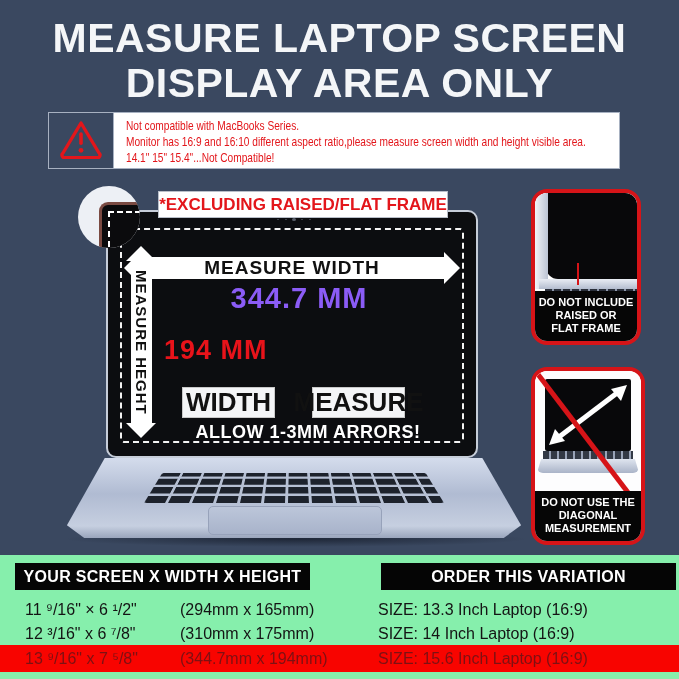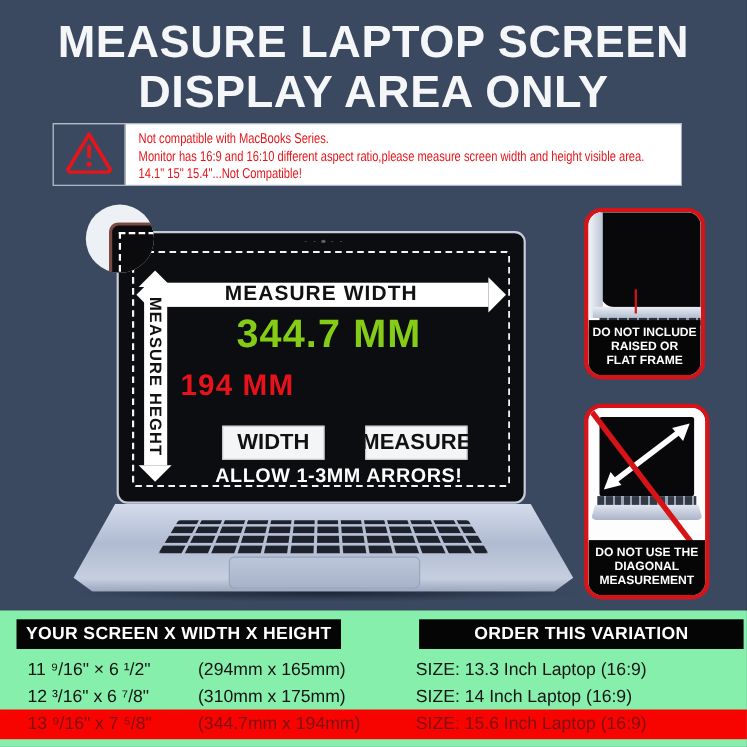--- a/index.html
+++ b/index.html
@@ -34,24 +34,24 @@
   .ah-left{border-right:16px solid #fff;}
   .ah-right{border-left:16px solid #fff;}
   .ah-bar{flex:1;height:22px;background:#fff;display:flex;align-items:center;justify-content:center;
     color:#111;font-weight:700;font-size:19px;letter-spacing:1px;}
   .arrow-v{position:absolute;left:18px;top:34px;width:30px;height:192px;display:flex;flex-direction:column;align-items:center;z-index:3;}
   .av-head{width:0;height:0;border-left:15px solid transparent;border-right:15px solid transparent;flex:none;}
   .av-top{border-bottom:15px solid #fff;}
   .av-bottom{border-top:15px solid #fff;}
   .av-bar{width:21px;flex:1;background:#fff;display:flex;align-items:center;justify-content:center;}
   .av-bar span{writing-mode:vertical-rl;color:#111;font-weight:700;font-size:15px;letter-spacing:1px;white-space:nowrap;}
-  .val-w{position:absolute;left:0;right:0;top:70px;text-align:center;color:#84cc16;font-weight:700;font-size:36px;letter-spacing:1px;margin-left:14px;}
+  .val-w{position:absolute;left:0;right:0;top:70px;text-align:center;color:#8b5cf6;font-weight:700;font-size:29px;letter-spacing:1px;margin-left:14px;}
   .val-h{position:absolute;left:56px;top:123px;color:#e8131a;font-weight:700;font-size:27px;letter-spacing:1px;}
   .btn{position:absolute;top:175px;height:31px;background:#f4f5f7;border:1px solid #c9c9c9;
-    display:flex;align-items:center;justify-content:center;color:#111;font-weight:700;font-size:20px;box-sizing:border-box;margin-left:20px;}
+    display:flex;align-items:center;justify-content:center;color:#111;font-weight:700;font-size:26px;box-sizing:border-box;}
   .btn-width{left:74px;width:93px;}
   .btn-height{left:204px;width:93px;}
   .allow{position:absolute;left:0;right:0;top:210px;text-align:center;color:#fff;font-weight:700;font-size:18px;letter-spacing:.5px;padding-left:32px;}
   
   .corner-circle{position:absolute;left:78px;top:186px;width:62px;height:62px;border-radius:50%;
     background:#edf0f5;overflow:hidden;z-index:4;}
   .corner-block{position:absolute;left:21px;top:16px;width:46px;height:52px;background:#0b0b0d;
     border-top:3px solid #7a4a42;border-left:3px solid #7a4a42;border-top-left-radius:9px;}
   .corner-dash{position:absolute;left:6px;top:6px;width:40px;height:44px;
     border-top:2px dashed #fff;border-left:2px dashed #fff;}
@@ -124,20 +124,21 @@
         </svg>
       </span>
     </div>
     <div class="warn-text">
       <div class="wline">Not compatible with MacBooks Series.</div>
       <div class="wline">Monitor has 16:9 and 16:10 different aspect ratio,please measure screen width and height visible area.</div>
       <div class="wline">14.1" 15" 15.4"...Not Compatible!</div>
     </div>
   </div>
 
+  <div class="excluding">*EXCLUDING RAISED/FLAT FRAME</div>
 
   <div class="floor-shadow"></div>
 
   <div class="body">
     <div class="keyboard"></div>
     <div class="trackpad"></div>
   </div>
 
   <div class="screen">
     <div class="webcam"></div>

